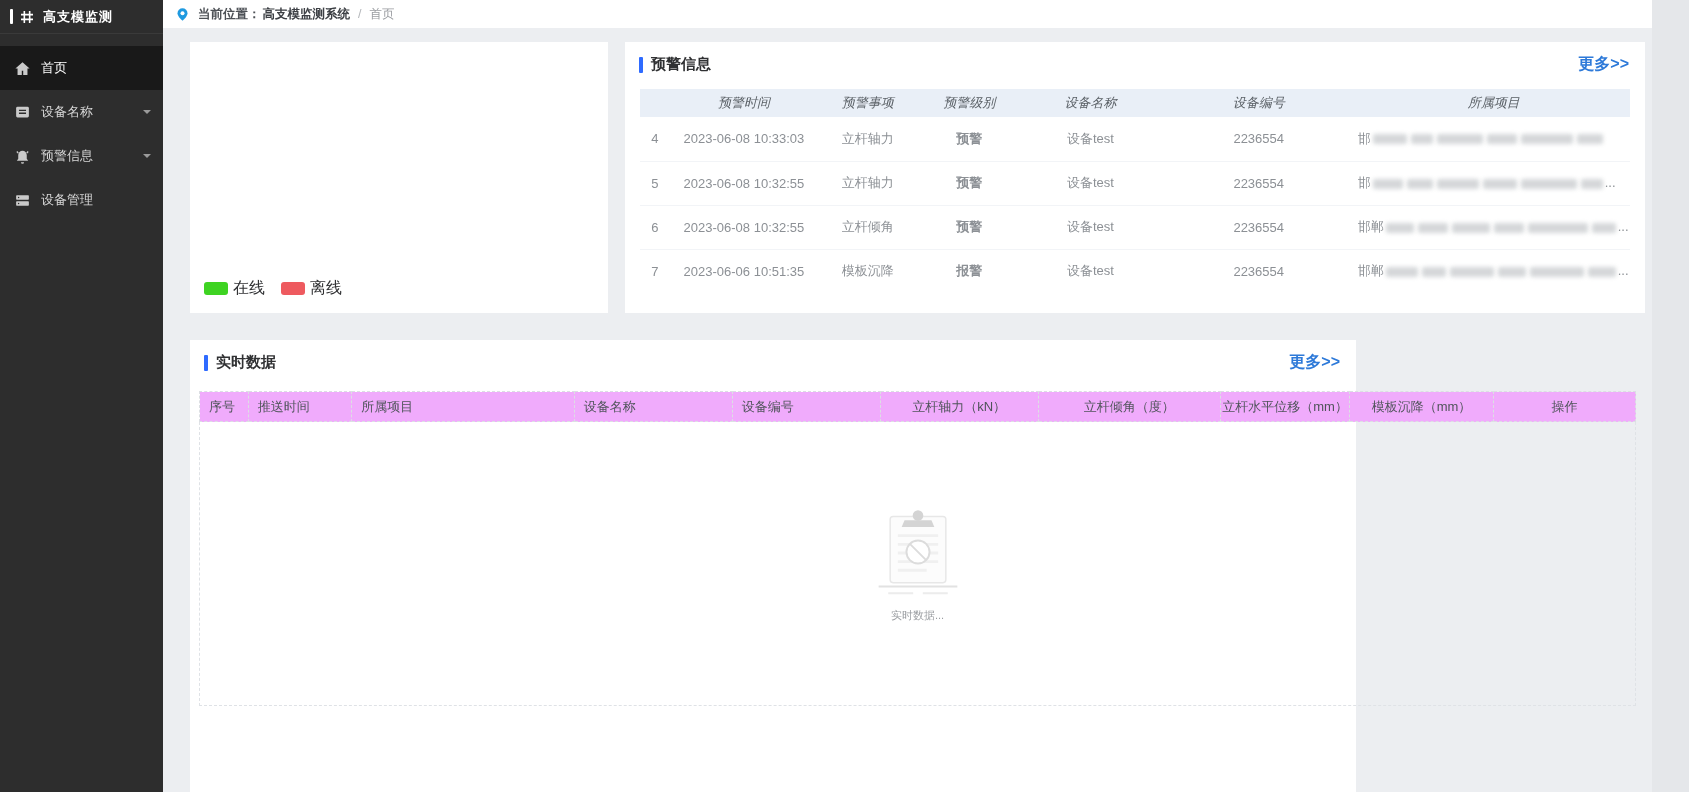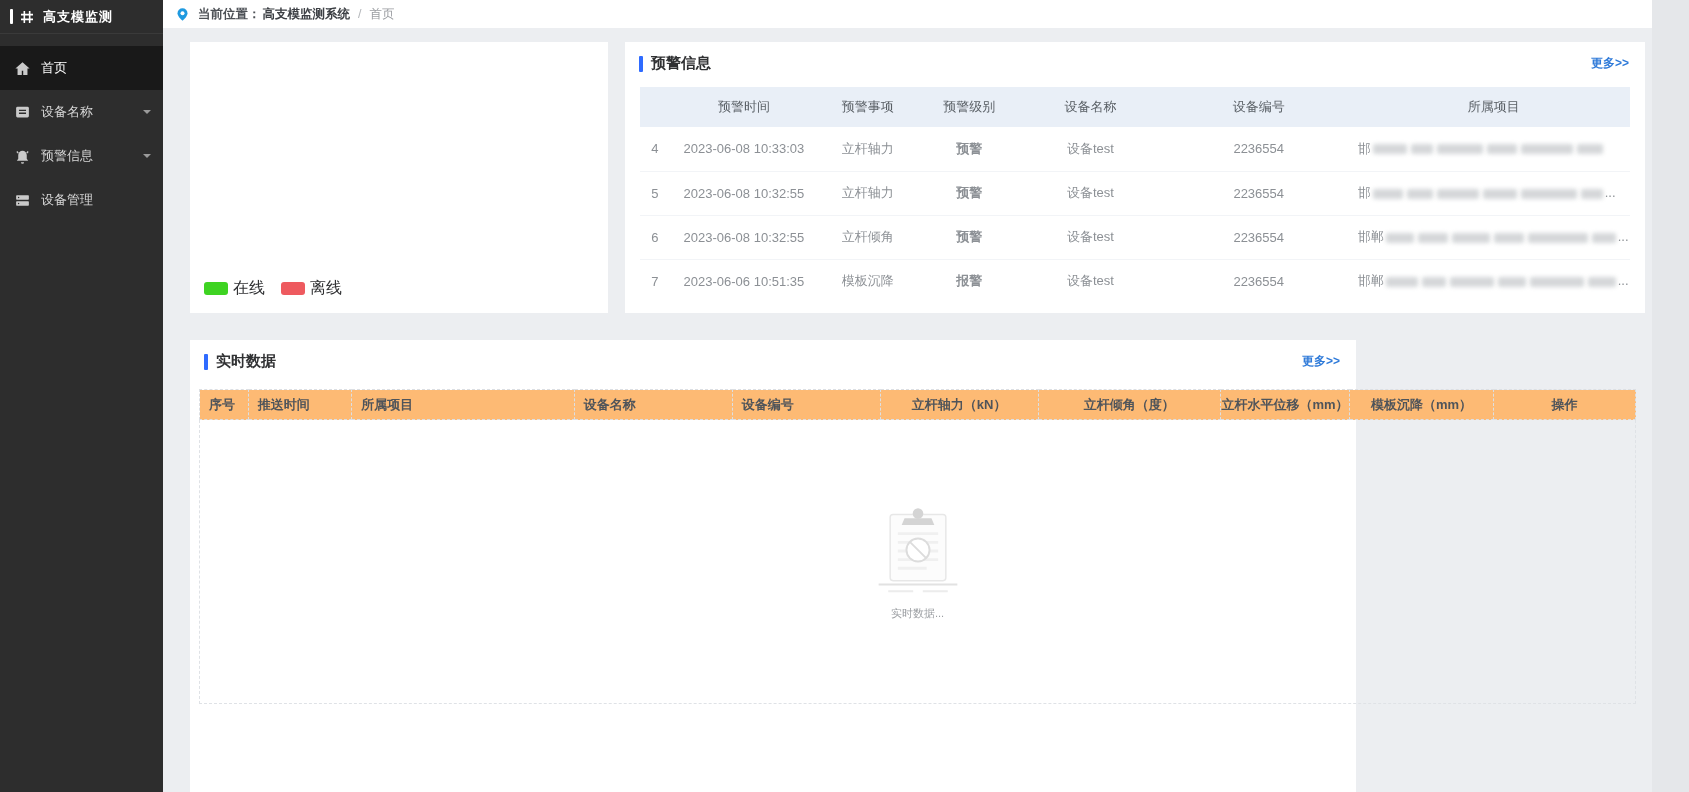--- a/index.html
+++ b/index.html
@@ -32,41 +32,41 @@
   .bc-current { color:#9a9da1; }
   .right-strip { position:absolute; left:1652px; top:0; width:37px; height:792px; background:#e5e7ea; }
   
   .panel { position:absolute; background:#fff; }
   #panel-status   { left:190px; top:42px;  width:418px;  height:271px; }
   #panel-alerts   { left:625px; top:42px;  width:1020px; height:271px; }
   #panel-realtime { left:190px; top:340px; width:1166px; height:455px; }
   .panel-header { display:flex; align-items:center; padding:12px 16px 6px 14px; }
   .title-bar { width:4px; height:16px; background:#2f6bff; margin-right:8px; border-radius:1px; }
   .panel-title { font-size:15px; font-weight:bold; color:#303133; }
-  .more-link { margin-left:auto; font-size:12px; color:#2e7ad9; font-weight:bold; cursor:pointer; }
+  .more-link { margin-left:auto; font-size:16px; color:#2e7ad9; font-weight:bold; cursor:pointer; }
   
   .donut-wrap { position:absolute; left:122px; top:73px; width:156px; height:156px; }
   .donut { width:156px; height:156px; border:26px solid #ee5a5f; border-radius:50%; }
   .donut-label { position:absolute; inset:0; display:flex; align-items:center; justify-content:center; font-size:13px; color:#4a90e2; cursor:pointer; }
   .legend { position:absolute; left:14px; bottom:14px; display:flex; gap:16px; align-items:center; font-size:16px; color:#303133; }
   .legend-item { display:flex; align-items:center; cursor:pointer; }
   .swatch { width:24px; height:13px; border-radius:3px; margin-right:5px; }
   
   .alert-table { width:990px; margin:8px 15px 0 15px; border-collapse:collapse; table-layout:fixed; }
-  .alert-table th { background:#e9eff7; height:40px; font-size:13px; font-weight:normal; color:#5a6066; text-align:center; }
+  .alert-table th { background:#e9eff7; height:28px; font-size:13px; font-weight:normal; color:#5a6066; text-align:center;font-style:italic; }
   .alert-table td { height:44px; font-size:13px; color:#8c9095; text-align:center; border-bottom:1px solid #f2f4f7; white-space:nowrap; overflow:hidden; }
   .alert-table tr:last-child td { border-bottom:none; }
   .idx-cell { color:#7c8085; }
   .level-warning { color:#a9a32b; font-weight:bold; }
   .level-alarm  { color:#e60000; font-weight:bold; }
   .project-cell { text-align:left !important; }
   .blur-seg { display:inline-block; height:10px; background:#c7cacd; border-radius:2px; filter:blur(2px); margin:0 2px; vertical-align:middle; opacity:.75; }
   
   .rt-table { width:1437px; margin:12px 9px 0 9px; border-collapse:collapse; table-layout:fixed; }
-  .rt-table th { background:#fdba74; border:1px dashed #dcdfe3; height:30px; font-size:13px; font-weight:bold; color:#4f545a; text-align:left; padding-left:9px; white-space:nowrap;margin-top:26px; }
+  .rt-table th { background:#f0abfc; border:1px dashed #dcdfe3; height:30px; font-size:13px; font-weight:normal; color:#4f545a; text-align:left; padding-left:9px; white-space:nowrap;margin-top:26px; }
   .rt-table th.c { text-align:center; padding-left:0; }
   .rt-body { width:1437px; margin:0 9px; height:284px; border:1px dashed #dfe2e6; border-top:none; display:flex; flex-direction:column; align-items:center; justify-content:center; }
   .empty-text { font-size:11px; color:#9b9ea2; margin-top:8px; }
 </style>
 </head>
 <body>
 
 <div class="sidebar">
   <div class="logo">
     <span class="logo-bar"></span>

